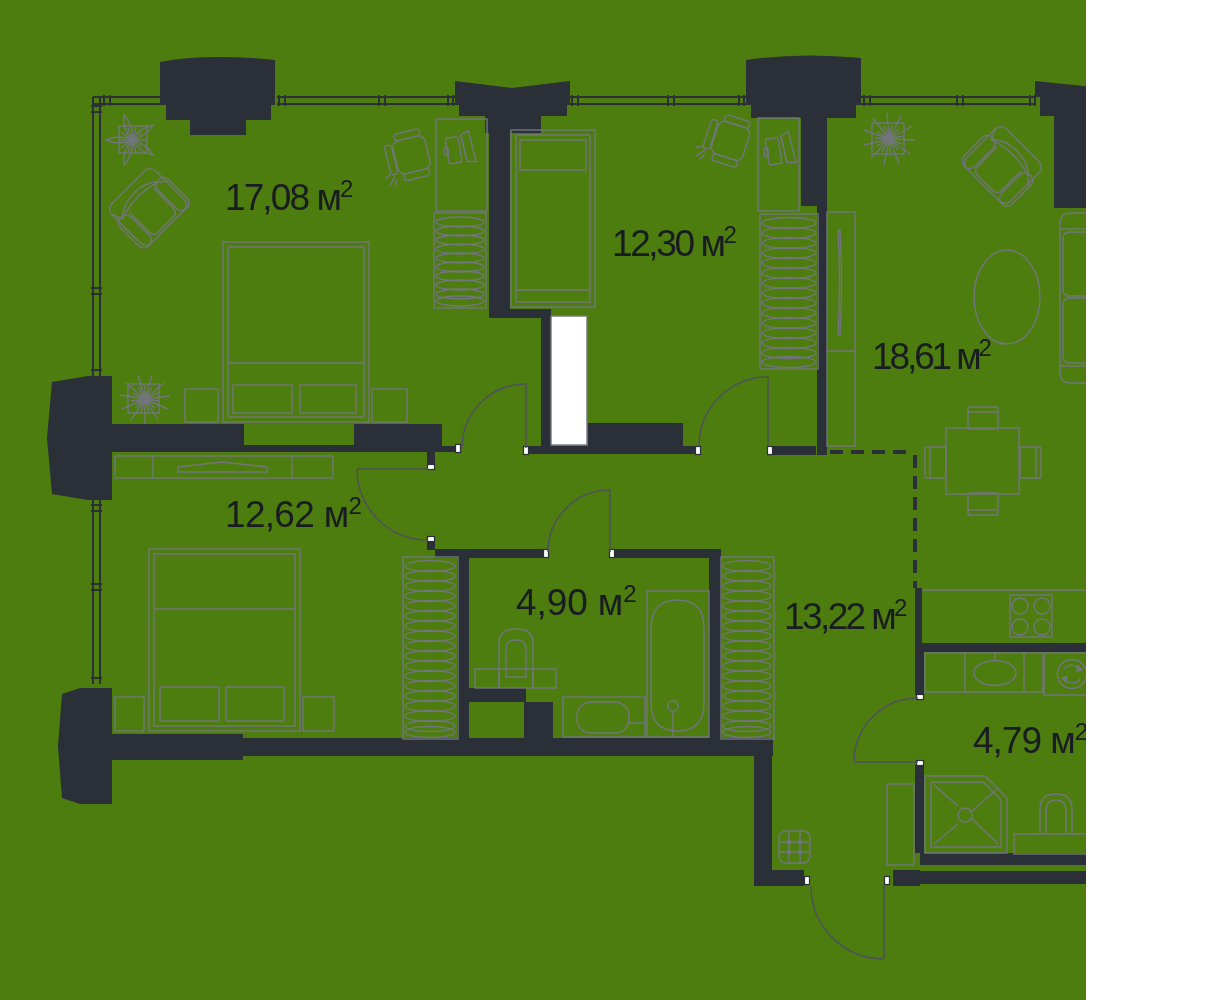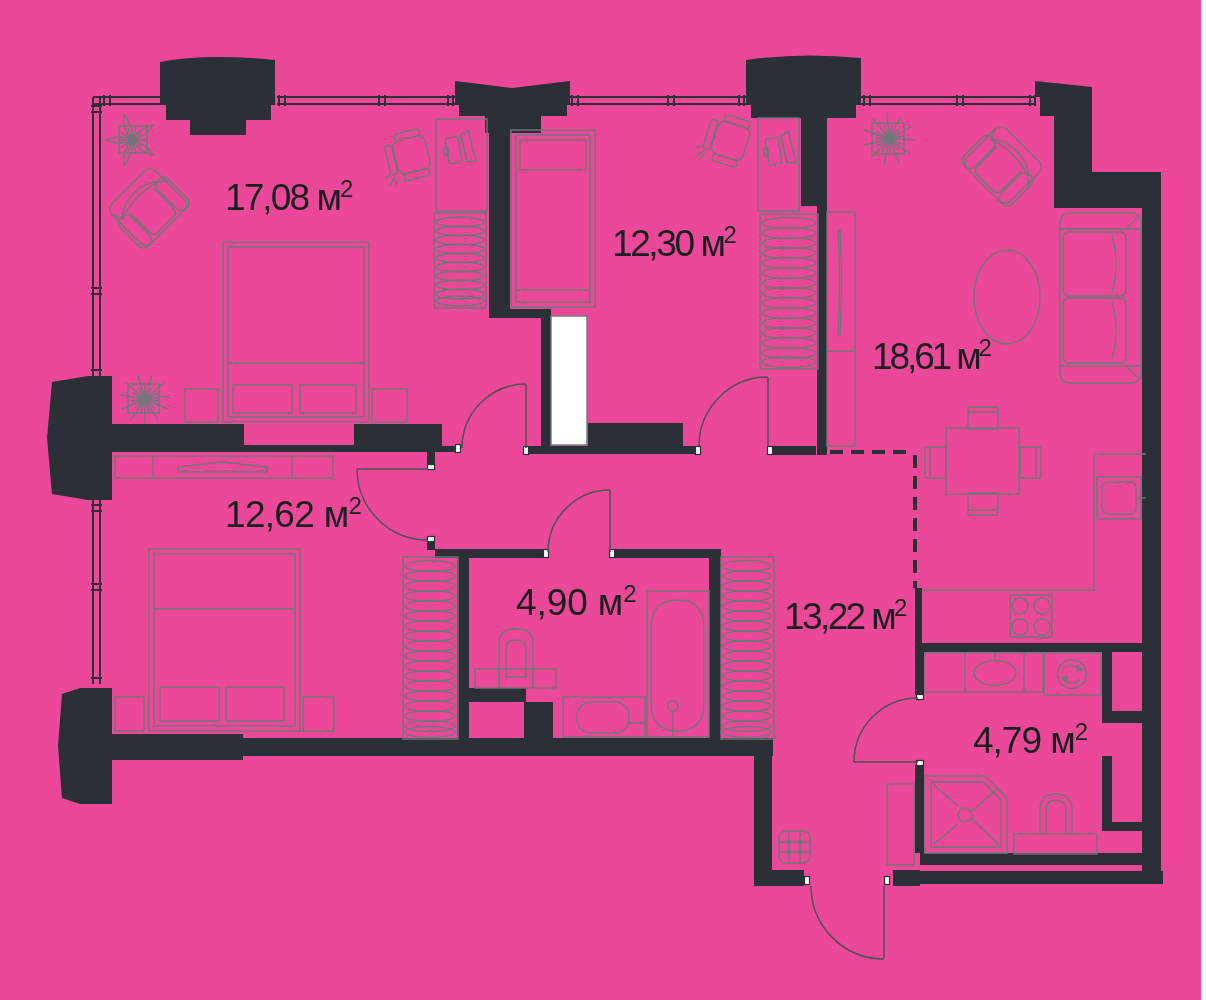--- a/index.html
+++ b/index.html
@@ -1,16 +1,16 @@
 <!DOCTYPE html>
 <html><head>
 <meta charset="utf-8">
 <style>
   html,body{margin:0;padding:0;background:#ffffff;}
-  .page{width:1201px;height:1000px;position:relative;overflow:hidden;background:#ec4899;
+  .page{width:1086px;height:1000px;position:relative;overflow:hidden;background:#4d7c0f;
         font-family:"Liberation Sans", sans-serif;}
   svg{position:absolute;left:0;top:0;}
   .w{fill:#2b2f37;}
   .fx{fill:none;stroke:#72767c;stroke-width:1.4;}
   .fw{fill:#ffffff;stroke:#72767c;stroke-width:1.4;}
   .dr{fill:none;stroke:#4e525a;stroke-width:1.5;}
   .jm{fill:#ffffff;stroke:#2b2f37;stroke-width:1.2;}
   .wl{stroke:#2b2f37;stroke-width:2;fill:none;}
   .lbl{font-size:37px;fill:#191c21;letter-spacing:0px;}
   .sup{font-size:24px;fill:#191c21;}

